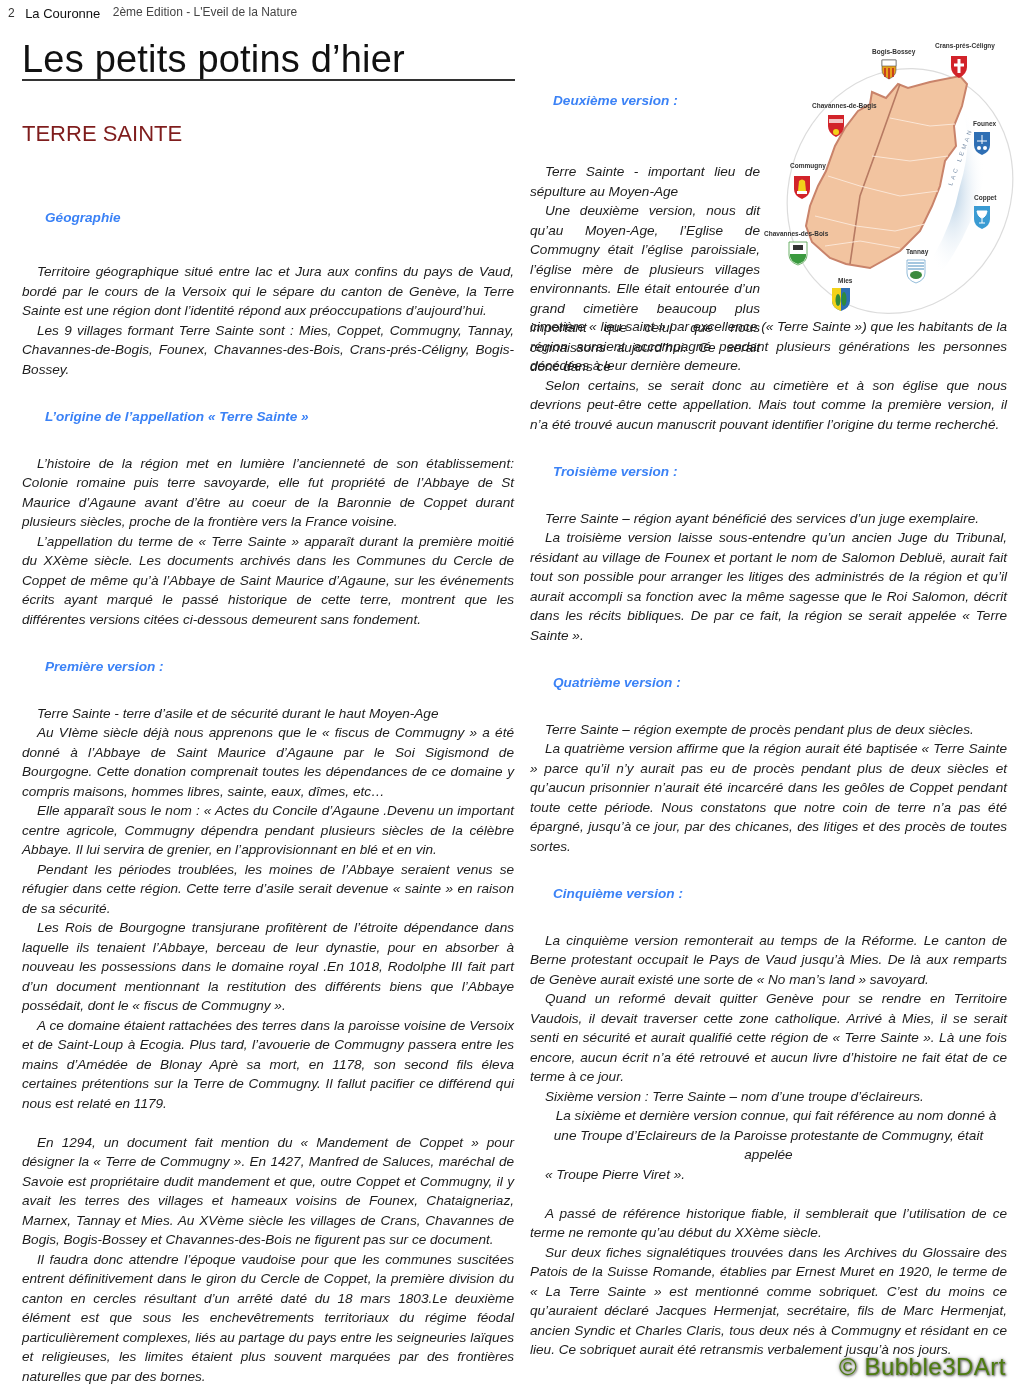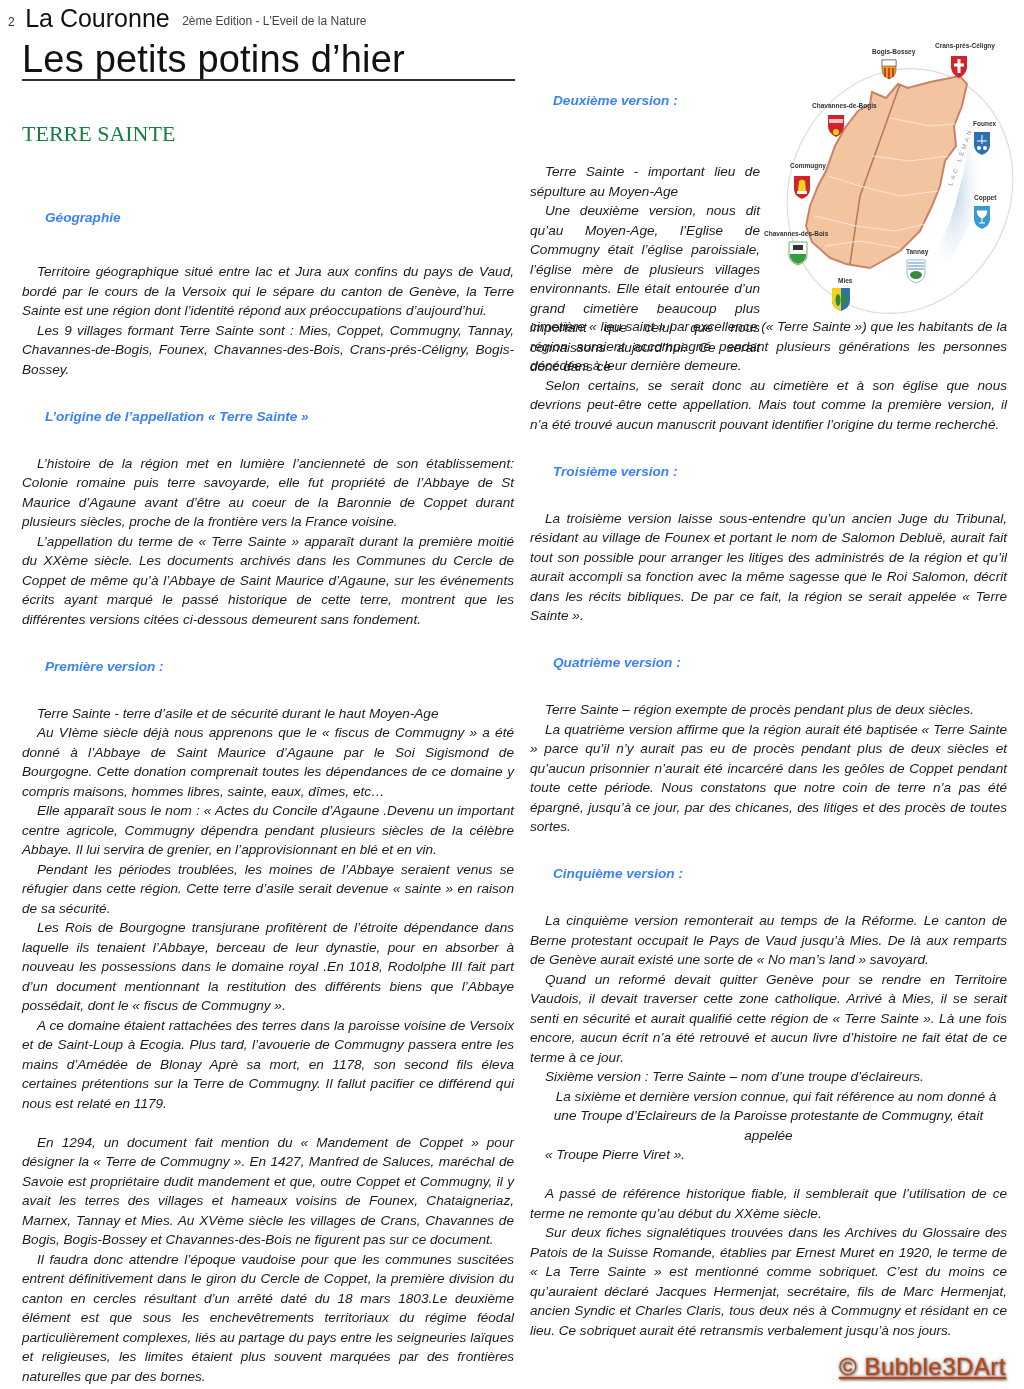--- a/index.html
+++ b/index.html
@@ -1,39 +1,39 @@
 <!DOCTYPE html>
 <html><head>
 <meta charset="utf-8">
 <style>
   html, body { margin: 0; padding: 0; background: #ffffff; }
   body { width: 1024px; height: 1389px; position: relative; overflow: hidden;
          font-family: "Liberation Sans", sans-serif; color: #1a1a1a; }
   .abs { position: absolute; }
   .running-head { left: 8px; top: 4px; white-space: nowrap; }
   .running-head .pg { font-size: 12px; color: #333; margin-right: 6px; vertical-align: 1px; }
-  .running-head .pub { font-size: 25px; color: #111; margin-right: 8px; }
+  .running-head .pub { font-size: 13px; color: #111; margin-right: 8px; }
   .running-head .ed { font-size: 12px; color: #444; vertical-align: 2px; }
   .main-title { left: 22px; top: 39px; font-size: 38px; color: #111; letter-spacing: 0.2px; line-height: 40px; white-space: nowrap; }
   .title-rule { left: 22px; top: 79px; width: 493px; height: 2px; background: #333; }
-  .section-title { left: 22px; top: 121px; font-size: 22px; color: #15803d; white-space: nowrap; font-family: Liberation Serif, serif; }
+  .section-title { left: 22px; top: 121px; font-size: 22px; color: #7f1d1d; white-space: nowrap; }
   .col { font-size: 13.6px; line-height: 19.5px; font-style: italic; color: #1d1d1d; }
   .col p { margin: 0; text-align: justify; text-indent: 15px; }
   .col p.noindent { text-indent: 0; }
   .col h3 { margin: 8px; font-size: 13.6px; font-style: italic; font-weight: bold; padding-left: 15px; color: #3b82f6; }
   .gap { height: 19.5px; }
   .gap2 { height: 39px; }
   .col-left { left: 22px; top: 200px; width: 492px; }
   .col-right-top { left: 530px; top: 83px; width: 230px; }
   .col-right { left: 530px; top: 317px; width: 477px; }
   .col-right-top p, .col-right-top h3 { }
   .map-wrap { left: 760px; top: 36px; width: 264px; height: 285px; }
   .crest-label { position: absolute; font-size: 6.5px; font-style: normal; font-weight: bold; color: #333; white-space: nowrap; font-family: "Liberation Sans", sans-serif; }
-  .watermark { right: 18px; bottom: 8px; font-size: 24px; color: #c2410c; white-space: nowrap;
-               text-shadow: 0 0 2px #888, 0 0 4px #999, 1px 1px 2px #666; letter-spacing: 0.5px; text-decoration: underline; }
+  .watermark { right: 18px; bottom: 8px; font-size: 24px; color: #4d7c0f; white-space: nowrap;
+               text-shadow: 0 0 2px #888, 0 0 4px #999, 1px 1px 2px #666; letter-spacing: 0.5px; }
 </style>
 </head>
 <body>
 
 <div class="abs running-head">
   <span class="pg">2</span>
   <span class="pub">La Couronne</span>
   <span class="ed">2ème Edition - L'Eveil de la Nature</span>
 </div>
 
@@ -157,20 +157,21 @@
   <div class="crest-label" style="left:146px;top:212px">Tannay</div>
   <div class="crest-label" style="left:78px;top:241px">Mies</div>
 </div>
 
 <div class="abs col col-right">
   <p class="noindent">cimetière « lieu saint » par excellence (« Terre Sainte ») que les habitants de la région auraient accompagné pendant plusieurs générations les personnes décédées à leur dernière demeure.</p>
   <p>Selon certains, se serait donc au cimetière et à son église que nous devrions peut-être cette appellation. Mais tout comme la première version, il n’a été trouvé aucun manuscrit pouvant identifier l’origine du terme recherché.</p>
   <div class="gap"></div>
   <h3>Troisième version :</h3>
   <div class="gap"></div>
+  <p style="text-align:left">Terre Sainte – région ayant bénéficié des services d’un juge exemplaire.</p>
   <p>La troisième version laisse sous-entendre qu’un ancien Juge du Tribunal, résidant au village de Founex et portant le nom de Salomon Debluë, aurait fait tout son possible pour arranger les litiges des administrés de la région et qu’il aurait accompli sa fonction avec la même sagesse que le Roi Salomon, décrit dans les récits bibliques. De par ce fait, la région se serait appelée « Terre Sainte ».</p>
   <div class="gap"></div>
   <h3>Quatrième version :</h3>
   <div class="gap"></div>
   <p style="text-align:left">Terre Sainte – région exempte de procès pendant plus de deux siècles.</p>
   <p>La quatrième version  affirme que la région aurait été baptisée « Terre Sainte » parce qu’il n’y aurait pas eu de procès pendant plus de deux siècles et qu’aucun prisonnier n’aurait été incarcéré dans les geôles de Coppet pendant toute cette période.  Nous constatons  que notre coin de terre n’a pas été épargné, jusqu’à ce jour, par des chicanes, des litiges et des procès de toutes sortes.</p>
   <div class="gap"></div>
   <h3>Cinquième version :</h3>
   <div class="gap"></div>
   <p>La cinquième version remonterait au temps de la Réforme.  Le canton de Berne protestant occupait le Pays de Vaud jusqu’à Mies. De là aux remparts de Genève aurait existé une sorte de « No man’s land » savoyard.</p>

